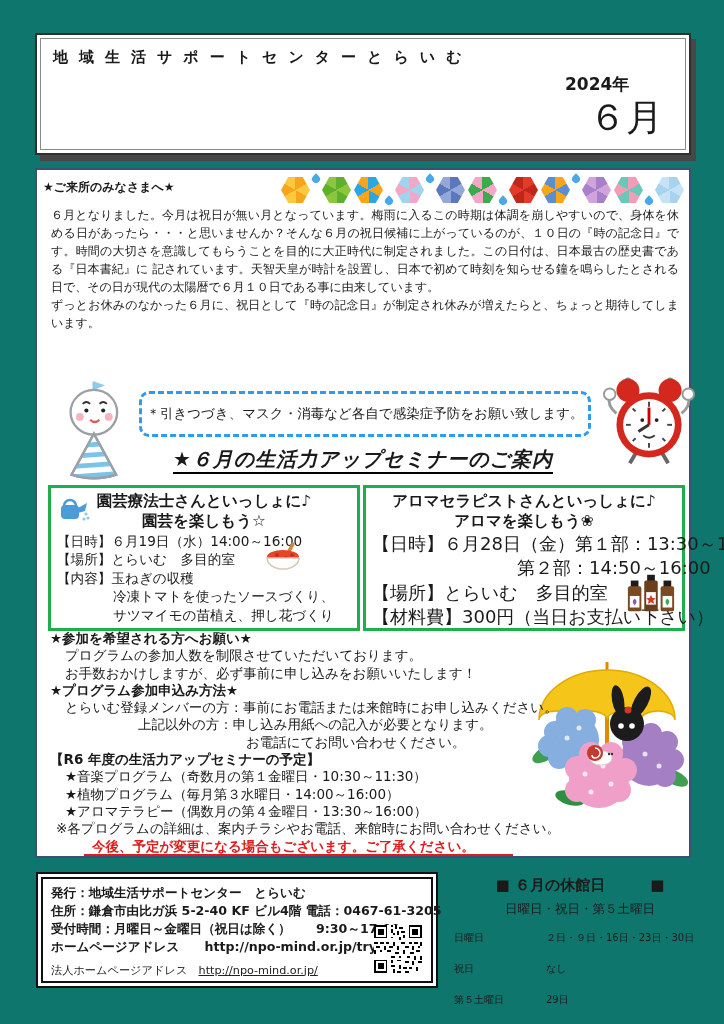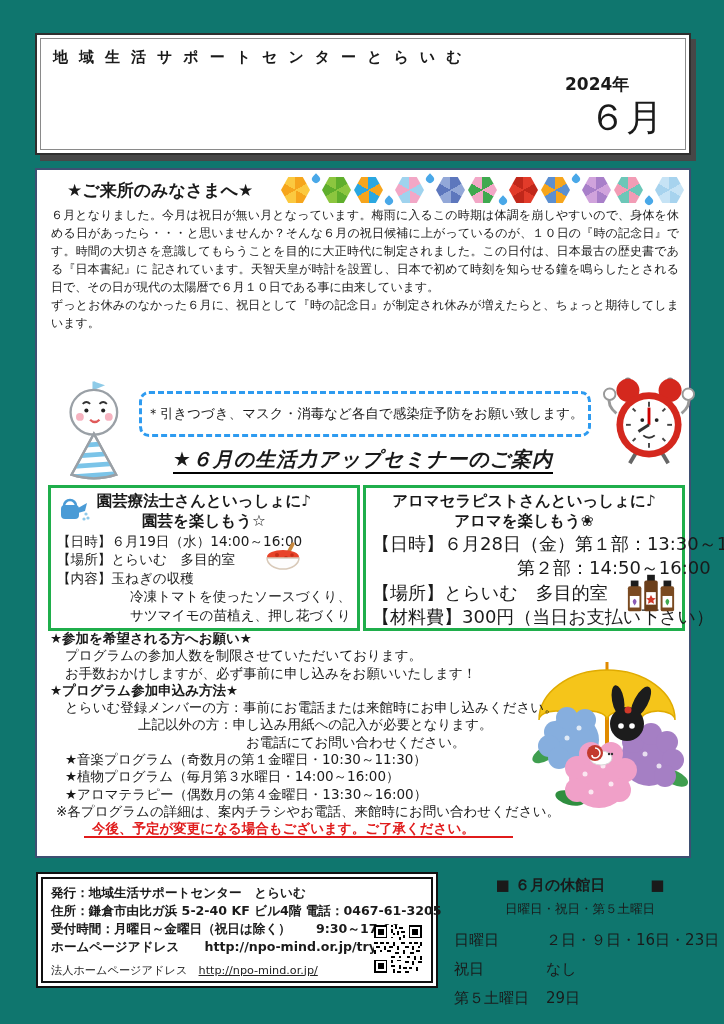--- a/index.html
+++ b/index.html
@@ -16,21 +16,21 @@
               box-shadow:5px 6px 0 #474747;}
   .org{position:absolute;left:16px;top:13px;font-size:15px;font-weight:bold;letter-spacing:11px;white-space:nowrap;}
   .big-title{position:absolute;left:16px;top:26px;font-size:70px;font-weight:bold;letter-spacing:8px;
              white-space:nowrap;text-shadow:4px 4px 0 #c4c4c4;}
   .year{position:absolute;left:528px;top:38px;font-size:17px;font-weight:bold;}
   .month{position:absolute;left:552px;top:58px;font-size:37px;}
 
   
   .main-box{position:absolute;left:35px;top:168px;width:656px;height:690px;background:#fff;
             border:2px solid var(--navy);}
-  .greet-head{position:absolute;left:30px;top:9px;font-size:17px;font-weight:bold;white-space:nowrap;}
+  .greet-head{position:absolute;left:6px;top:9px;font-size:12px;font-weight:bold;white-space:nowrap;}
   .hex-row{position:absolute;left:244px;top:4px;width:408px;height:32px;display:flex;align-items:center;gap:3px;}
   .hex{width:29px;height:26px;flex:0 0 auto;
        clip-path:polygon(25% 0,75% 0,100% 50%,75% 100%,25% 100%,0 50%);}
   .drop{width:8px;height:8px;border-radius:0 50% 50% 50%;transform:rotate(45deg);
         background:var(--drop);flex:0 0 auto;margin:0 -1px;}
   .drop.hi{align-self:flex-start;margin-top:1px;}
   .drop.lo{align-self:flex-end;margin-bottom:1px;}
   .body-text{position:absolute;left:14px;top:36px;width:628px;font-size:12px;line-height:1.5;
              text-align:justify;}
   .body-text p{margin:0;}
@@ -45,21 +45,21 @@
             font-size:20px;font-weight:bold;letter-spacing:1px;font-style:italic;}
   .sem-head span{border-bottom:2.5px solid #000;padding-bottom:1px;}
 
   .boxes{position:absolute;left:11px;top:315px;display:flex;gap:3px;}
   .gbox{border:3px solid var(--green);background:#fff;position:relative;padding:3px 6px 4px;height:146px;}
   .gbox.garden{width:312px;}
   .gbox.aroma{width:322px;}
   .gtitle{text-align:center;font-weight:bold;font-size:15.5px;line-height:1.32;}
   .grow{font-size:13.6px;line-height:1.36;white-space:nowrap;}
   .gbox.aroma .grow{font-size:18px;}
-  .grow.ind{margin-left:56px;text-align:right;}
+  .grow.ind{margin-left:56px;}
   .grow.ind2{margin-left:145px;}
   .can-svg{position:absolute;left:5px;top:6px;width:34px;height:30px;}
   .tomato-svg{position:absolute;left:212px;top:54px;width:42px;height:32px;}
   .aroma-svg{position:absolute;right:5px;bottom:12px;width:52px;height:42px;}
 
   .ask{position:absolute;left:13px;top:460px;width:635px;font-size:13.5px;line-height:17.3px;z-index:2;}
   .ask .b{font-weight:bold;}
   .ask .i1{margin-left:15px;}
   .ask .i2{margin-left:88px;}
   .ask .i3{margin-left:196px;}
@@ -74,22 +74,22 @@
               border:7px double #101010;padding:5px 8px;}
   .fline{font-size:12.6px;font-weight:bold;line-height:1.42;white-space:nowrap;}
   .sub-block{margin-top:7px;}
   .sline{font-size:11.2px;line-height:1.5;color:#222;white-space:nowrap;}
   .sline .url{text-decoration:underline;cursor:pointer;}
   .qr-svg{position:absolute;right:9px;bottom:8px;width:48px;height:48px;}
 
   .closed{position:absolute;left:444px;top:876px;width:272px;}
   .closed .chead{font-size:15px;font-weight:bold;text-align:center;white-space:nowrap;}
   .closed .csub{font-size:12.5px;text-align:center;margin-top:6px;}
-  .ctable{display:grid;grid-template-columns:92px 1fr;row-gap:10px;margin-top:13px;padding-left:10px;
-          font-size:15px;}
+  .ctable{display:grid;grid-template-columns:92px 1fr;row-gap:17px;margin-top:13px;padding-left:10px;
+          font-size:10px;}
   .ctable div{white-space:nowrap;}
 </style>
 </head>
 <body>
 
 <div class="page">
 
   <div class="header-box">
     <div class="org">地域生活サポートセンターとらいむ</div>
     <div class="year">2024年</div>
@@ -237,20 +237,21 @@
     </div>
 
     <div class="ask">
       <div class="b">★参加を希望される方へお願い★</div>
       <div class="i1">プログラムの参加人数を制限させていただいております。</div>
       <div class="i1">お手数おかけしますが、必ず事前に申し込みをお願いいたします！</div>
       <div class="b">★プログラム参加申込み方法★</div>
       <div class="i1">とらいむ登録メンバーの方：事前にお電話または来館時にお申し込みください。</div>
       <div class="i2">上記以外の方：申し込み用紙への記入が必要となります。</div>
       <div class="i3">お電話にてお問い合わせください。</div>
+      <div class="b">【R6 年度の生活力アップセミナーの予定】</div>
       <div class="i1">★音楽プログラム（奇数月の第１金曜日・10:30～11:30）</div>
       <div class="i1">★植物プログラム（毎月第３水曜日・14:00～16:00）</div>
       <div class="i1">★アロマテラピー（偶数月の第４金曜日・13:30～16:00）</div>
       <div class="i05">※各プログラムの詳細は、案内チラシやお電話、来館時にお問い合わせください。</div>
       <div class="redline">
         <span>今後、予定が変更になる場合もございます。ご了承ください。</span>
       </div>
     </div>
 
     <svg class="hyd-svg" viewBox="0 0 185 158">

